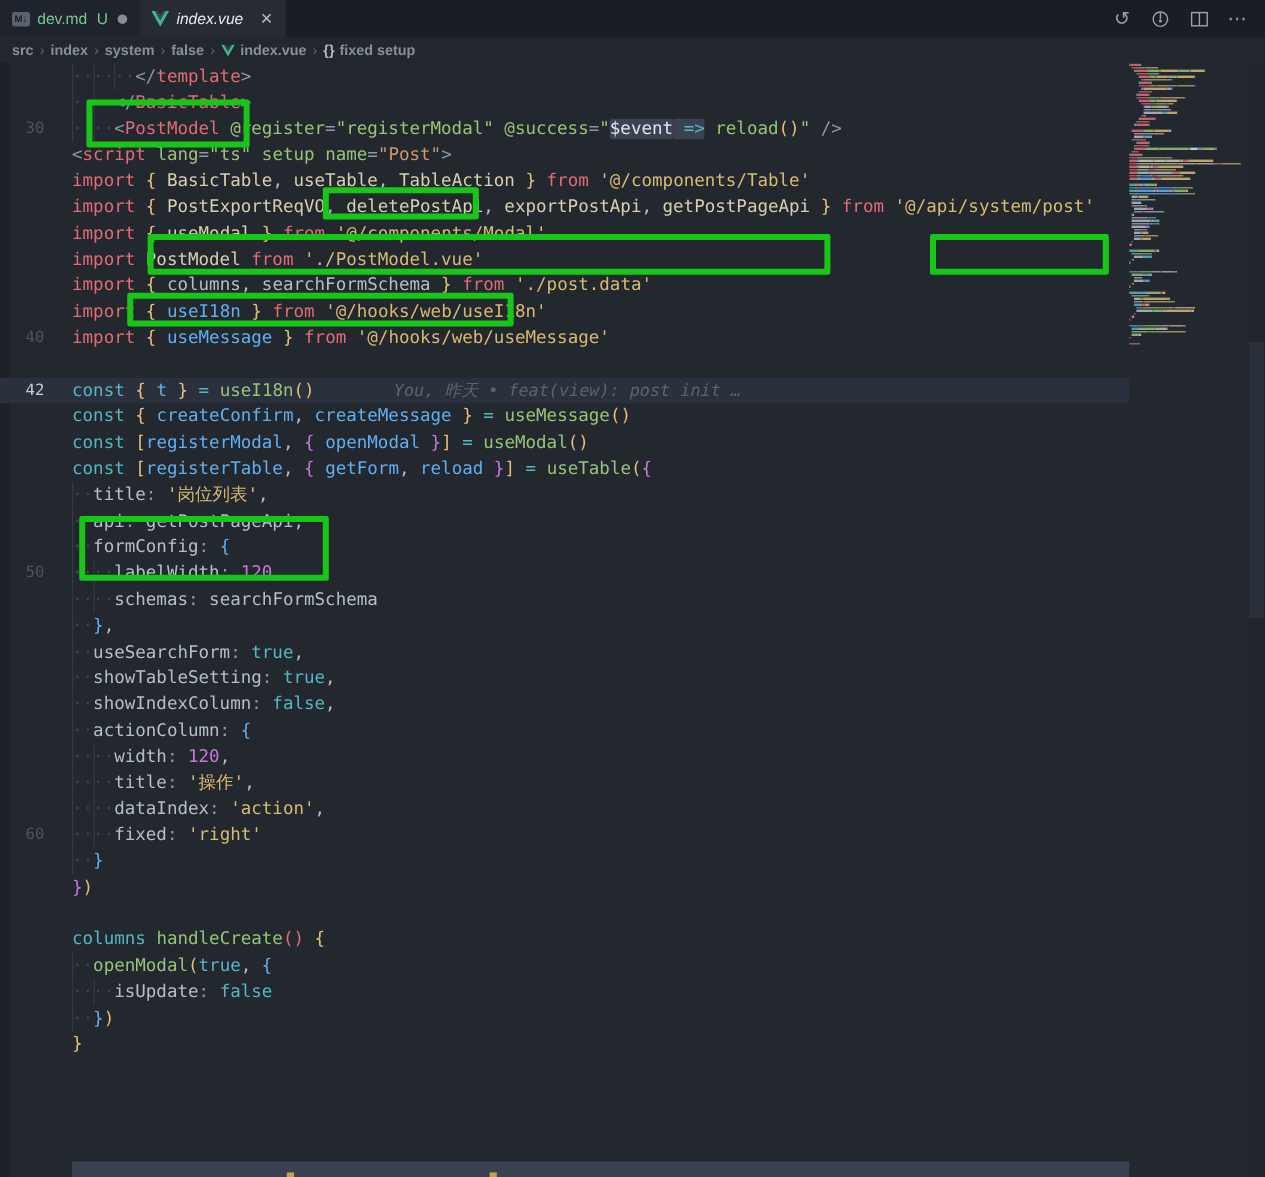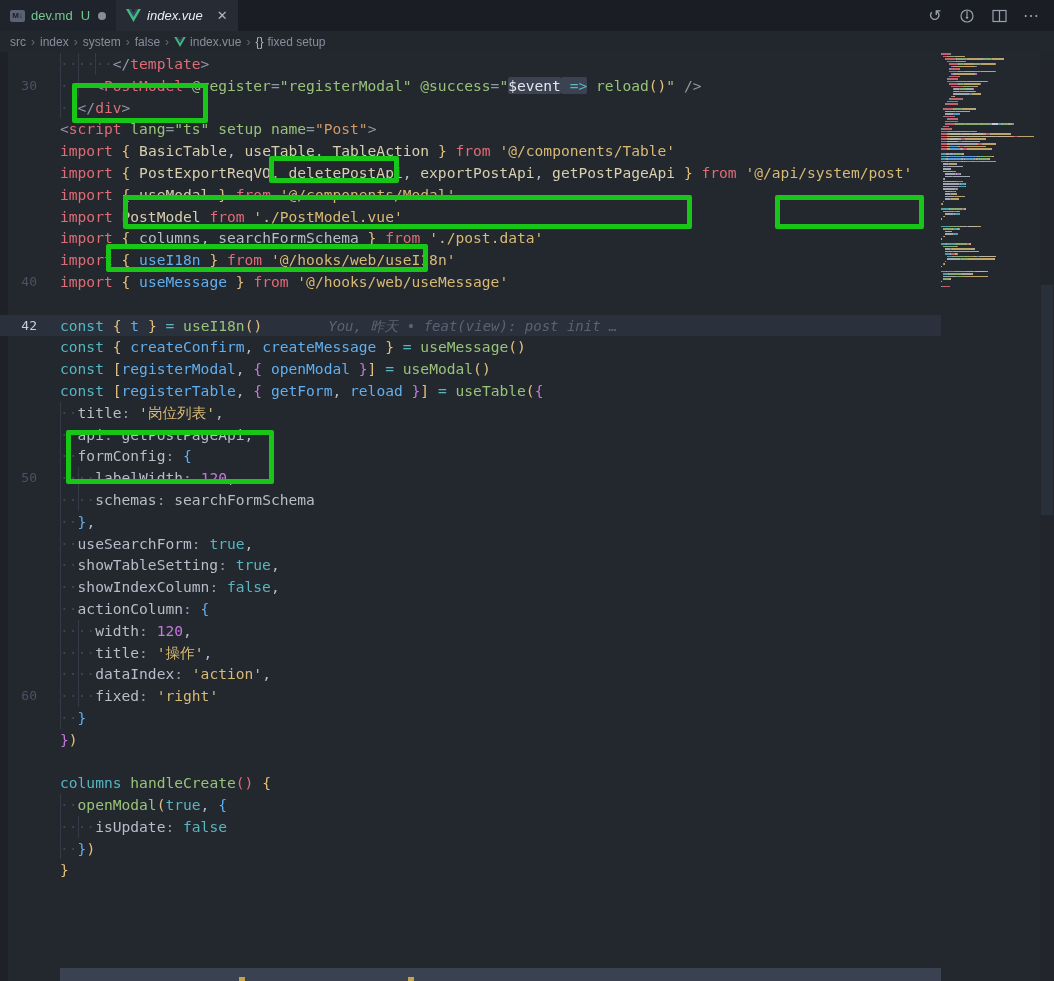--- a/index.html
+++ b/index.html
@@ -20,21 +20,21 @@
   .git-badge { margin-left:2px; }
   .tab-actions { margin-left:auto; display:flex; align-items:center; gap:14px; padding-right:14px; color:#9aa0ac; }
   .tab-actions .ic { width:18px; height:18px; display:flex; align-items:center; justify-content:center;
                      font-size:16px; cursor:pointer; }
 
   
   .breadcrumb { position:absolute; top:31px; left:0; right:0; height:21px; background:#22262d;
                 display:flex; align-items:center; gap:5px; padding-left:10px;
                 font-size:12px; color:#878e9c; }
   .breadcrumb .sep { color:#646b78; font-size:12px; }
-  .breadcrumb .crumb { cursor:pointer; display:flex; align-items:center; gap:4px; }
+  .breadcrumb .crumb { cursor:pointer; display:flex; align-items:center; gap:4px;font-weight:bold; }
   .breadcrumb .sym { color:#aeb6c2; }
 
   
   .left-edge { position:absolute; top:52px; bottom:0; left:0; width:8px; background:#1e2128; }
   .code { position:absolute; top:53px; left:0; width:941px;
           font-family:"DejaVu Sans Mono", monospace; font-size:14.6px; }
   .row { position:relative; height:21.8px; line-height:21.8px; display:flex; white-space:pre; }
   .row.current { background:#2b313c; }
   .num { flex:none; width:57px; text-align:right; padding-right:20px; color:#4a5264; font-size:13px; }
   .row.current .num { color:#c8cfdc; }
@@ -123,22 +123,22 @@
       <span class="sep">›</span>
       <span class="crumb">
         <span class="sym">{}</span>
         <span>fixed setup</span>
       </span>
     </div>
 
   <div class="left-edge"></div>
   <div class="code" id="code">
       <div class="row"><span class="num"></span><span class="ln"><span style="color: rgb(62, 69, 82);">······</span><span style="color: rgb(143, 152, 166);">&lt;/</span><span style="color: rgb(224, 108, 117);">template</span><span style="color: rgb(143, 152, 166);">&gt;</span></span><span class="guide" style="left: 60px;"></span><span class="guide" style="left: 77.52px;"></span><span class="guide" style="left: 95.04px;"></span></div>
+      <div class="row"><span class="num"></span><span class="ln"><span style="color: rgb(62, 69, 82);">····</span><span style="color: rgb(143, 152, 166);">&lt;/</span><span style="color: rgb(224, 108, 117);">BasicTable</span><span style="color: rgb(143, 152, 166);">&gt;</span></span><span class="guide" style="left: 60px;"></span><span class="guide" style="left: 77.52px;"></span></div>
       <div class="row"><span class="num">30</span><span class="ln"><span style="color: rgb(62, 69, 82);">····</span><span style="color: rgb(143, 152, 166);">&lt;</span><span style="color: rgb(224, 108, 117);">PostModel</span><span style="color: rgb(182, 190, 201);"> </span><span style="color: rgb(152, 195, 121);">@register</span><span style="color: rgb(143, 152, 166);">=</span><span style="color: rgb(152, 195, 121);">"registerModal"</span><span style="color: rgb(182, 190, 201);"> </span><span style="color: rgb(152, 195, 121);">@success</span><span style="color: rgb(143, 152, 166);">=</span><span style="color: rgb(152, 195, 121);">"</span><span class="hl" style="color: rgb(227, 230, 235);">$event</span><span class="hl" style="color: rgb(86, 182, 194);"> =&gt;</span><span style="color: rgb(182, 190, 201);"> </span><span style="color: rgb(152, 195, 121);">reload</span><span style="color: rgb(229, 192, 123);">()</span><span style="color: rgb(152, 195, 121);">"</span><span style="color: rgb(182, 190, 201);"> </span><span style="color: rgb(143, 152, 166);">/&gt;</span></span><span class="guide" style="left: 60px;"></span><span class="guide" style="left: 77.52px;"></span></div>
-      <div class="row"><span class="num"></span><span class="ln"><span style="color: rgb(62, 69, 82);">··</span><span style="color: rgb(143, 152, 166);">&lt;/</span><span style="color: rgb(224, 108, 117);">div</span><span style="color: rgb(143, 152, 166);">&gt;</span></span><span class="guide" style="left: 60px;"></span></div>
       <div class="row"><span class="num"></span><span class="ln"><span style="color: rgb(143, 152, 166);">&lt;</span><span style="color: rgb(224, 108, 117);">script</span><span style="color: rgb(182, 190, 201);"> </span><span style="color: rgb(152, 195, 121);">lang</span><span style="color: rgb(143, 152, 166);">=</span><span style="color: rgb(152, 195, 121);">"ts"</span><span style="color: rgb(182, 190, 201);"> </span><span style="color: rgb(152, 195, 121);">setup</span><span style="color: rgb(182, 190, 201);"> </span><span style="color: rgb(152, 195, 121);">name</span><span style="color: rgb(143, 152, 166);">=</span><span style="color: rgb(209, 154, 102);">"Post"</span><span style="color: rgb(143, 152, 166);">&gt;</span></span></div>
       <div class="row"><span class="num"></span><span class="ln"><span style="color: rgb(224, 108, 117);">import</span><span style="color: rgb(182, 190, 201);"> </span><span style="color: rgb(229, 192, 123);">{</span><span style="color: rgb(182, 190, 201);"> </span><span style="color: rgb(216, 207, 174);">BasicTable</span><span style="color: rgb(182, 190, 201);">, </span><span style="color: rgb(216, 207, 174);">useTable</span><span style="color: rgb(182, 190, 201);">, </span><span style="color: rgb(216, 207, 174);">TableAction</span><span style="color: rgb(182, 190, 201);"> </span><span style="color: rgb(229, 192, 123);">}</span><span style="color: rgb(182, 190, 201);"> </span><span style="color: rgb(224, 108, 117);">from</span><span style="color: rgb(182, 190, 201);"> </span><span style="color: rgb(215, 186, 116);">'@/components/Table'</span></span></div>
       <div class="row"><span class="num"></span><span class="ln"><span style="color: rgb(224, 108, 117);">import</span><span style="color: rgb(182, 190, 201);"> </span><span style="color: rgb(229, 192, 123);">{</span><span style="color: rgb(182, 190, 201);"> </span><span style="color: rgb(216, 207, 174);">PostExportReqVO</span><span style="color: rgb(182, 190, 201);">, </span><span style="color: rgb(216, 207, 174);">deletePostApi</span><span style="color: rgb(182, 190, 201);">, </span><span style="color: rgb(216, 207, 174);">exportPostApi</span><span style="color: rgb(182, 190, 201);">, </span><span style="color: rgb(216, 207, 174);">getPostPageApi</span><span style="color: rgb(182, 190, 201);"> </span><span style="color: rgb(229, 192, 123);">}</span><span style="color: rgb(182, 190, 201);"> </span><span style="color: rgb(224, 108, 117);">from</span><span style="color: rgb(182, 190, 201);"> </span><span style="color: rgb(215, 186, 116);">'@/api/system/post'</span></span></div>
       <div class="row"><span class="num"></span><span class="ln"><span style="color: rgb(224, 108, 117);">import</span><span style="color: rgb(182, 190, 201);"> </span><span style="color: rgb(229, 192, 123);">{</span><span style="color: rgb(182, 190, 201);"> </span><span style="color: rgb(216, 207, 174);">useModal</span><span style="color: rgb(182, 190, 201);"> </span><span style="color: rgb(229, 192, 123);">}</span><span style="color: rgb(182, 190, 201);"> </span><span style="color: rgb(224, 108, 117);">from</span><span style="color: rgb(182, 190, 201);"> </span><span style="color: rgb(215, 186, 116);">'@/components/Modal'</span></span></div>
       <div class="row"><span class="num"></span><span class="ln"><span style="color: rgb(224, 108, 117);">import</span><span style="color: rgb(182, 190, 201);"> </span><span style="color: rgb(216, 207, 174);">PostModel</span><span style="color: rgb(182, 190, 201);"> </span><span style="color: rgb(224, 108, 117);">from</span><span style="color: rgb(182, 190, 201);"> </span><span style="color: rgb(215, 186, 116);">'./PostModel.vue'</span></span></div>
       <div class="row"><span class="num"></span><span class="ln"><span style="color: rgb(224, 108, 117);">import</span><span style="color: rgb(182, 190, 201);"> </span><span style="color: rgb(229, 192, 123);">{</span><span style="color: rgb(182, 190, 201);"> </span><span style="color: rgb(182, 190, 201);">columns</span><span style="color: rgb(182, 190, 201);">, </span><span style="color: rgb(182, 190, 201);">searchFormSchema</span><span style="color: rgb(182, 190, 201);"> </span><span style="color: rgb(229, 192, 123);">}</span><span style="color: rgb(182, 190, 201);"> </span><span style="color: rgb(224, 108, 117);">from</span><span style="color: rgb(182, 190, 201);"> </span><span style="color: rgb(215, 186, 116);">'./post.data'</span></span></div>
       <div class="row"><span class="num"></span><span class="ln"><span style="color: rgb(224, 108, 117);">import</span><span style="color: rgb(182, 190, 201);"> </span><span style="color: rgb(229, 192, 123);">{</span><span style="color: rgb(182, 190, 201);"> </span><span style="color: rgb(97, 175, 239);">useI18n</span><span style="color: rgb(182, 190, 201);"> </span><span style="color: rgb(229, 192, 123);">}</span><span style="color: rgb(182, 190, 201);"> </span><span style="color: rgb(224, 108, 117);">from</span><span style="color: rgb(182, 190, 201);"> </span><span style="color: rgb(215, 186, 116);">'@/hooks/web/useI18n'</span></span></div>
       <div class="row"><span class="num">40</span><span class="ln"><span style="color: rgb(224, 108, 117);">import</span><span style="color: rgb(182, 190, 201);"> </span><span style="color: rgb(229, 192, 123);">{</span><span style="color: rgb(182, 190, 201);"> </span><span style="color: rgb(97, 175, 239);">useMessage</span><span style="color: rgb(182, 190, 201);"> </span><span style="color: rgb(229, 192, 123);">}</span><span style="color: rgb(182, 190, 201);"> </span><span style="color: rgb(224, 108, 117);">from</span><span style="color: rgb(182, 190, 201);"> </span><span style="color: rgb(215, 186, 116);">'@/hooks/web/useMessage'</span></span></div>
       <div class="row"><span class="num"></span><span class="ln"></span></div>
       <div class="row current"><span class="num">42</span><span class="ln"><span style="color: rgb(86, 182, 194);">const</span><span style="color: rgb(182, 190, 201);"> </span><span style="color: rgb(229, 192, 123);">{</span><span style="color: rgb(182, 190, 201);"> </span><span style="color: rgb(97, 175, 239);">t</span><span style="color: rgb(182, 190, 201);"> </span><span style="color: rgb(229, 192, 123);">}</span><span style="color: rgb(182, 190, 201);"> </span><span style="color: rgb(86, 182, 194);">=</span><span style="color: rgb(182, 190, 201);"> </span><span style="color: rgb(152, 195, 121);">useI18n</span><span style="color: rgb(229, 192, 123);">()</span><span class="blame">You, 昨天 • feat(view): post init …</span></span></div>

